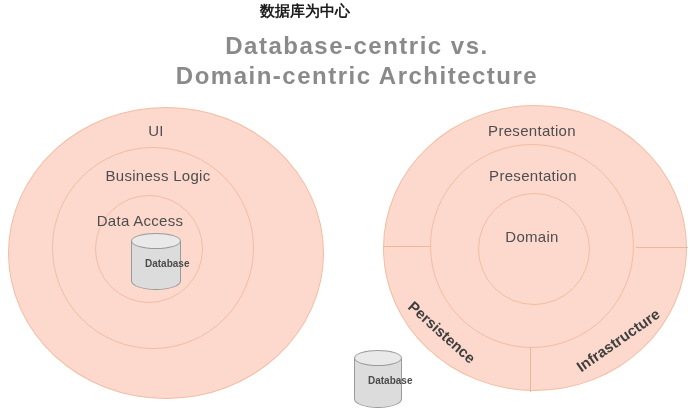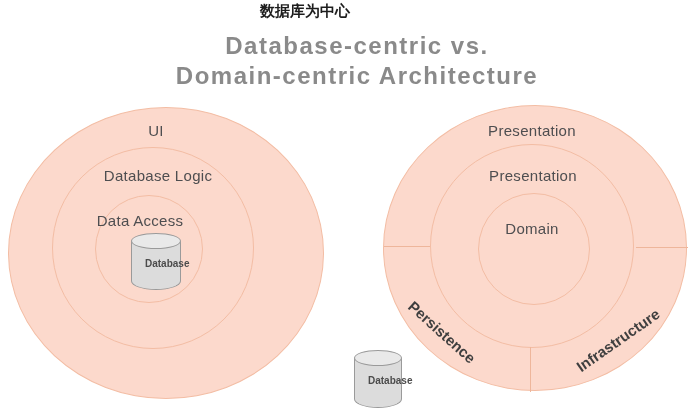--- a/index.html
+++ b/index.html
@@ -50,21 +50,21 @@
     font-size:15px; font-weight:400;
     letter-spacing:0.3px;
     color:var(--label-text, #4e4e50);
     white-space:nowrap;
   }
   .lbl-ui          { left:156px; top:130px; }
   .lbl-bl          { left:158px; top:175px; }
   .lbl-da          { left:140px; top:220px; }
   .lbl-pres        { left:532px; top:130px; }
   .lbl-app         { left:533px; top:175px; }
-  .lbl-dom         { left:532px; top:228px; }
+  .lbl-dom         { left:532px; top:236px; }
   .rot-label {
     position:absolute;
     font-size:15px; font-weight:700;
     color:var(--rotated-label-text, #3f3f3f);
     white-space:nowrap;
   }
   .lbl-persistence    { left:442px; top:332px; transform:translate(-50%,-50%) rotate(42deg); }
   .lbl-infrastructure { left:618px; top:340px; transform:translate(-50%,-50%) rotate(-35deg); }
 
   .divider { position:absolute; background:var(--divider, #eeb69b); }
@@ -110,21 +110,21 @@
   <div class="title">
     <div>Database-centric vs.</div>
     <div>Domain-centric Architecture</div>
   </div>
 
   <div class="circle l-outer"></div>
   <div class="circle l-mid"></div>
   <div class="circle l-inner"></div>
 
   <div class="ring-label lbl-ui">UI</div>
-  <div class="ring-label lbl-bl">Database Logic</div>
+  <div class="ring-label lbl-bl">Business Logic</div>
   <div class="ring-label lbl-da">Data Access</div>
 
   <div class="cylinder cyl-left">
     <div class="cyl-top"></div>
     <div class="cyl-body"></div>
     <div class="cyl-label">Database</div>
   </div>
 
   <div class="circle r-outer"></div>
   <div class="circle r-mid"></div>

